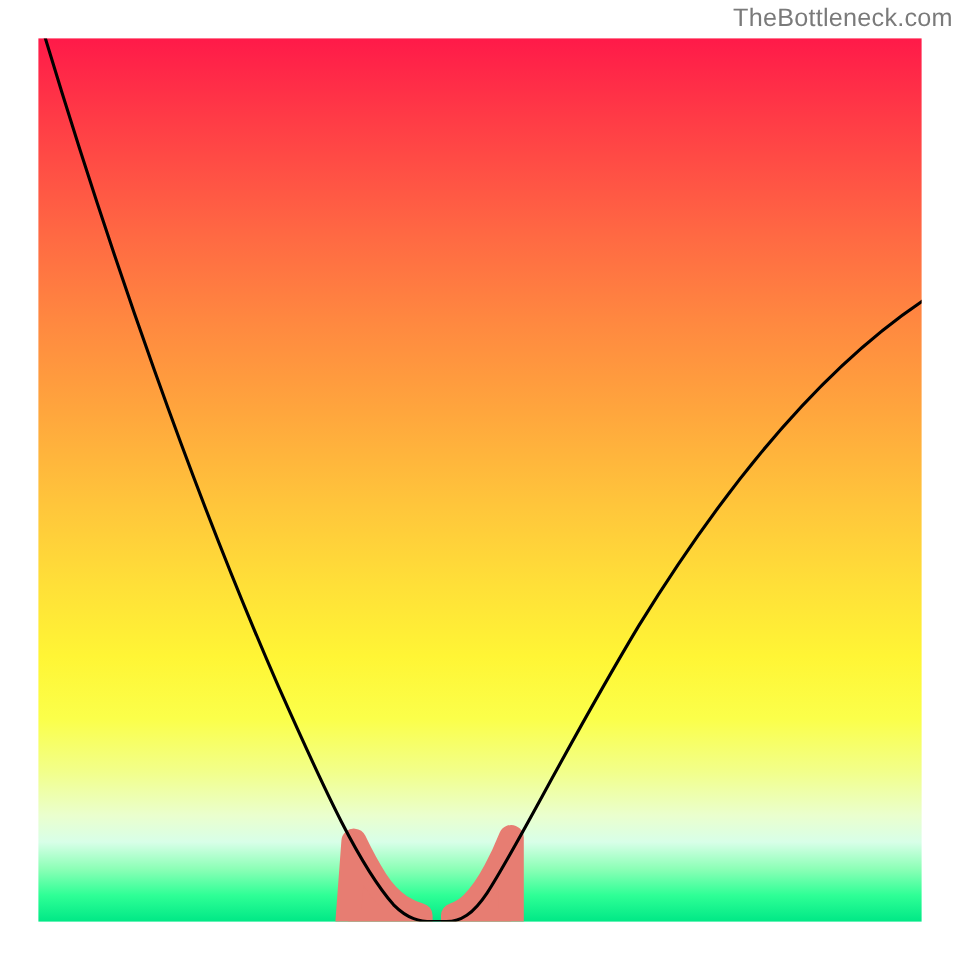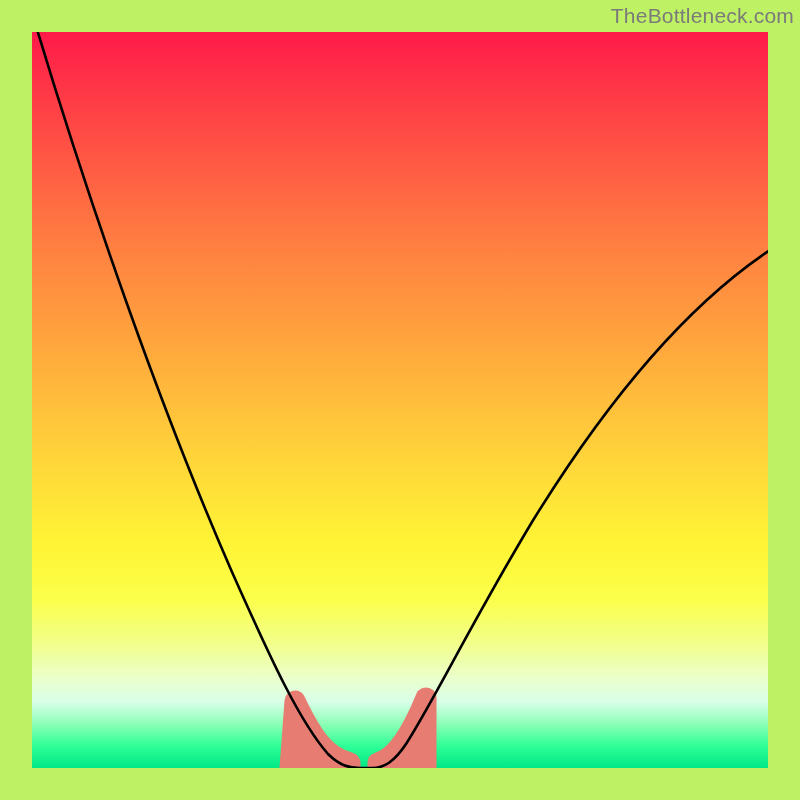--- a/index.html
+++ b/index.html
@@ -10,21 +10,21 @@
     background: #000;
     overflow: hidden;
     font-family: Arial, Helvetica, sans-serif;
   }
   .frame {
     position: absolute;
     left: 0;
     top: 0;
     width: 800px;
     height: 800px;
-    background: #bef264;
+    background: #ffffff;
     text-decoration: underline;
   }
   .plot {
     position: absolute;
     left: 32px;
     top: 32px;
     width: 736px;
     height: 736px;
     background: linear-gradient(to bottom,
       #ff1a49 0%,

